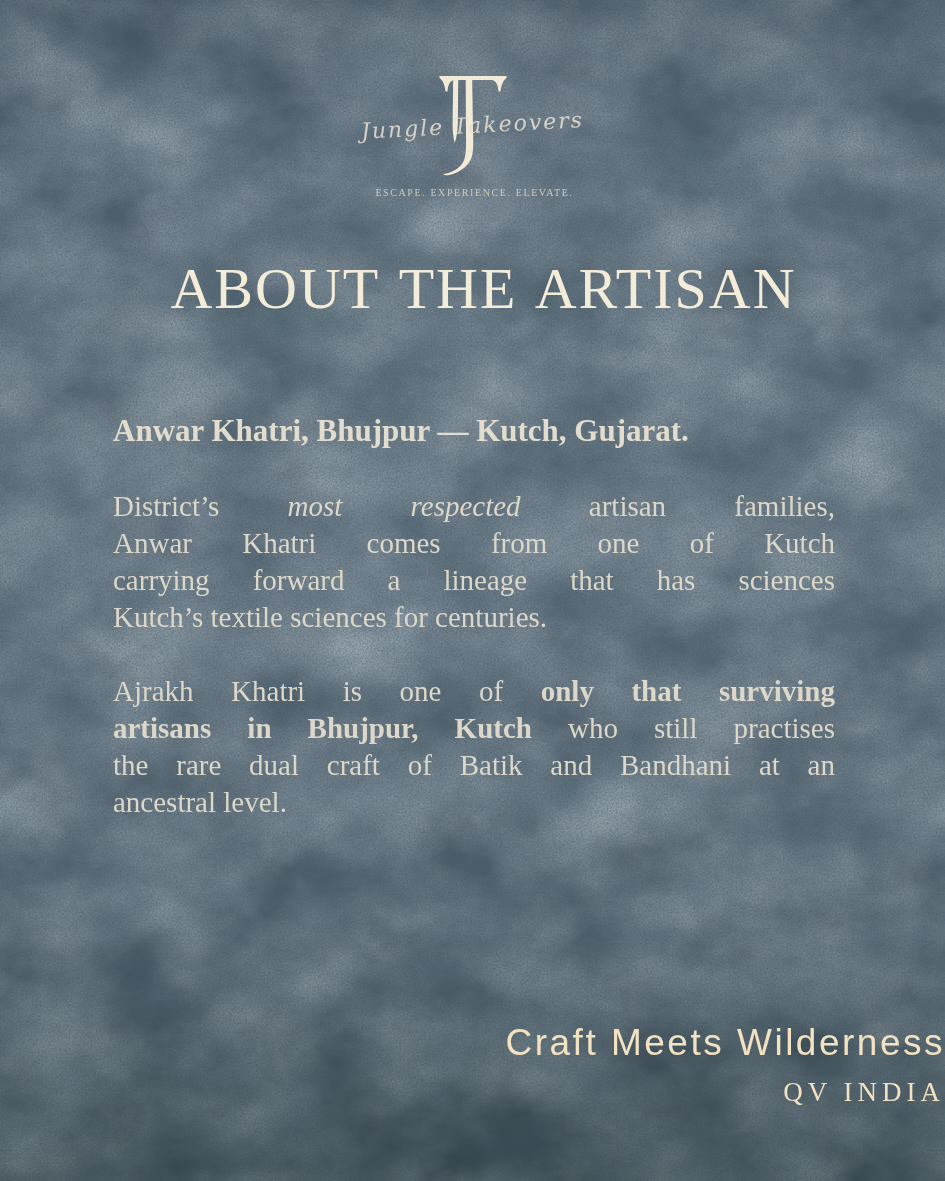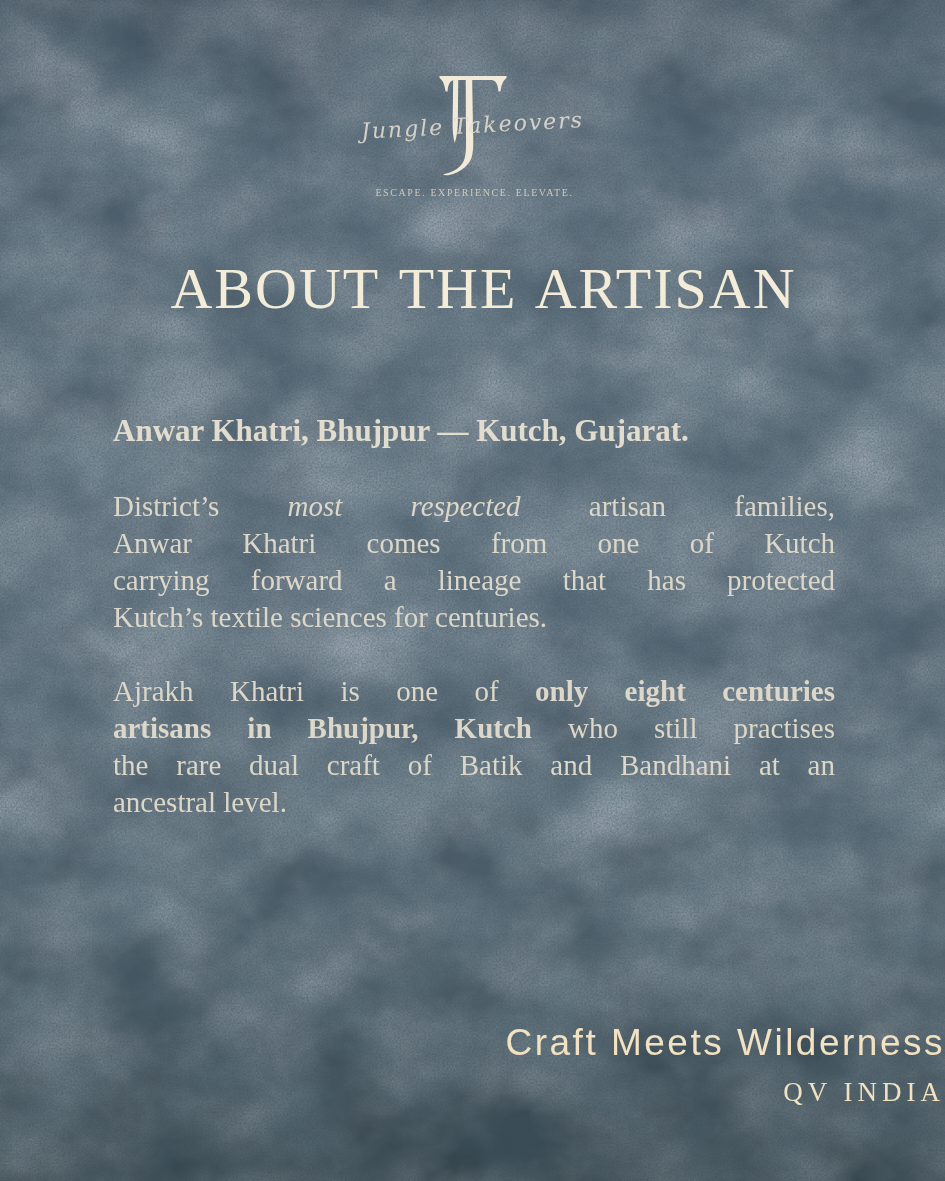--- a/index.html
+++ b/index.html
@@ -132,27 +132,27 @@
   <div class="brand-tagline">ESCAPE. EXPERIENCE. ELEVATE.</div>
 
   <h1 class="page-title">ABOUT THE ARTISAN</h1>
 
   <div class="article">
     <div class="intro-line">Anwar Khatri, Bhujpur — Kutch, Gujarat.</div>
 
     <div class="para">
       <div class="line jline"><span>District’s </span><em>most respected</em><span> artisan families,</span></div>
       <div class="line jline"><span>Anwar Khatri comes from one of Kutch</span></div>
-      <div class="line jline"><span>carrying forward a lineage that has protected</span></div>
+      <div class="line jline"><span>carrying forward a lineage that has sciences</span></div>
       <div class="line lline"><span>Kutch’s textile sciences for centuries.</span></div>
     </div>
 
 
     <div class="para">
-      <div class="line jline"><span>Ajrakh Khatri is one of </span><b>only eight centuries</b></div>
+      <div class="line jline"><span>Ajrakh Khatri is one of </span><b>only that surviving</b></div>
       <div class="line jline"><b>artisans in Bhujpur, Kutch</b><span> who still practises</span></div>
       <div class="line jline"><span>the rare dual craft of Batik and Bandhani at an</span></div>
       <div class="line lline"><span>ancestral level.</span></div>
     </div>
   </div>
 
   <div class="footer-slogan">Craft Meets Wilderness</div>
   <div class="footer-brand">QV INDIA</div>
 
 </div>

